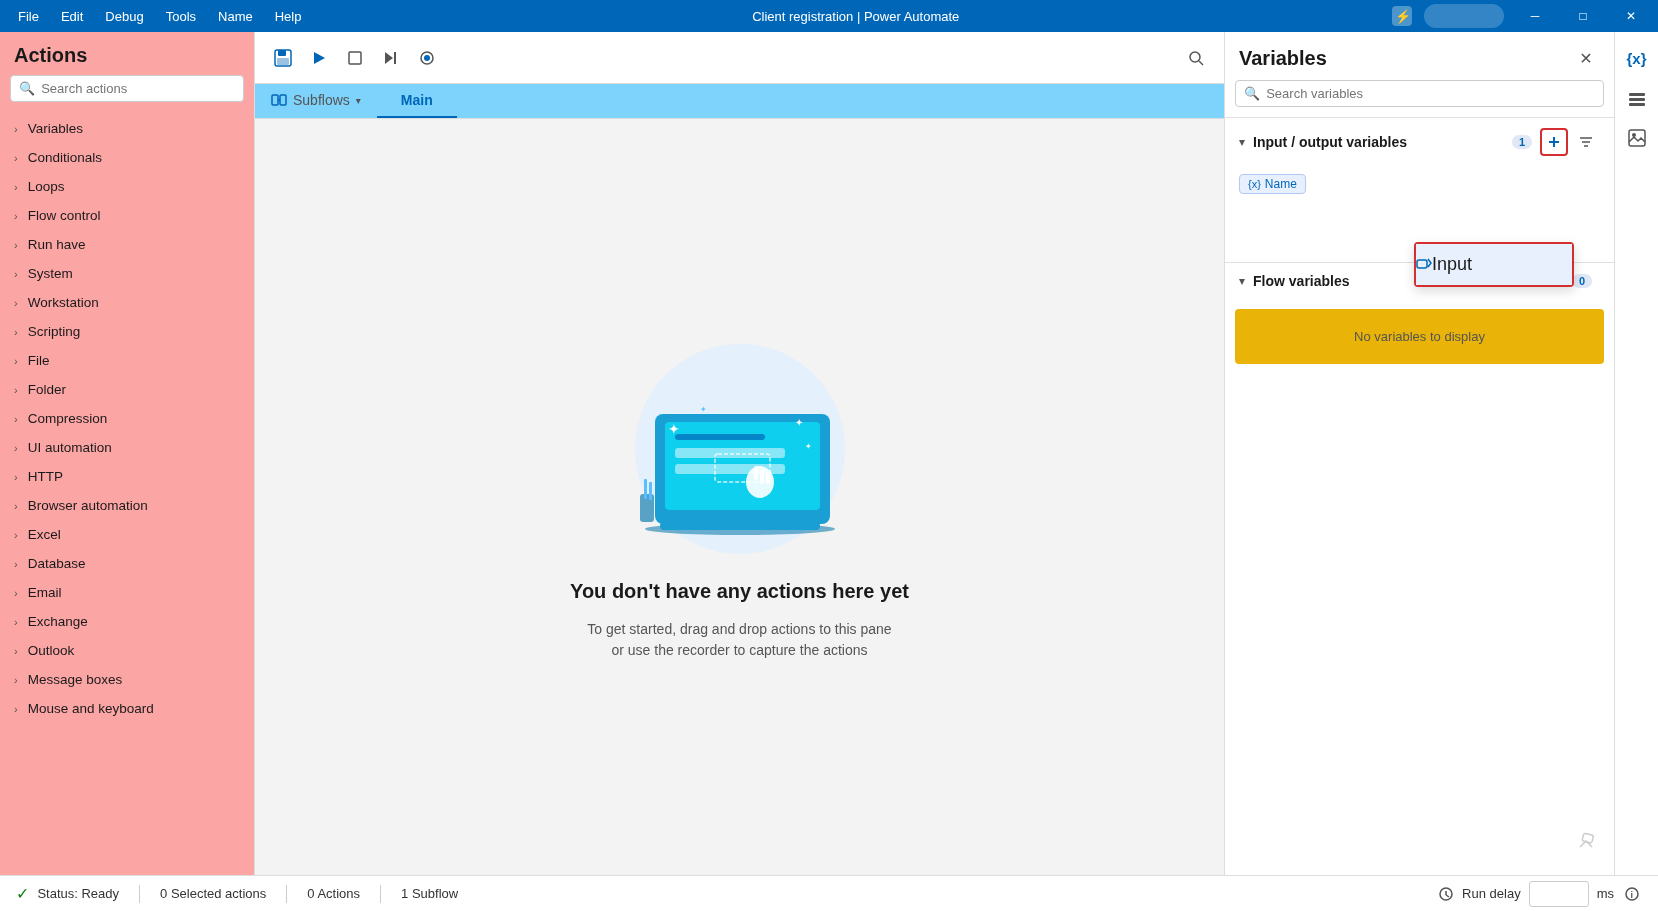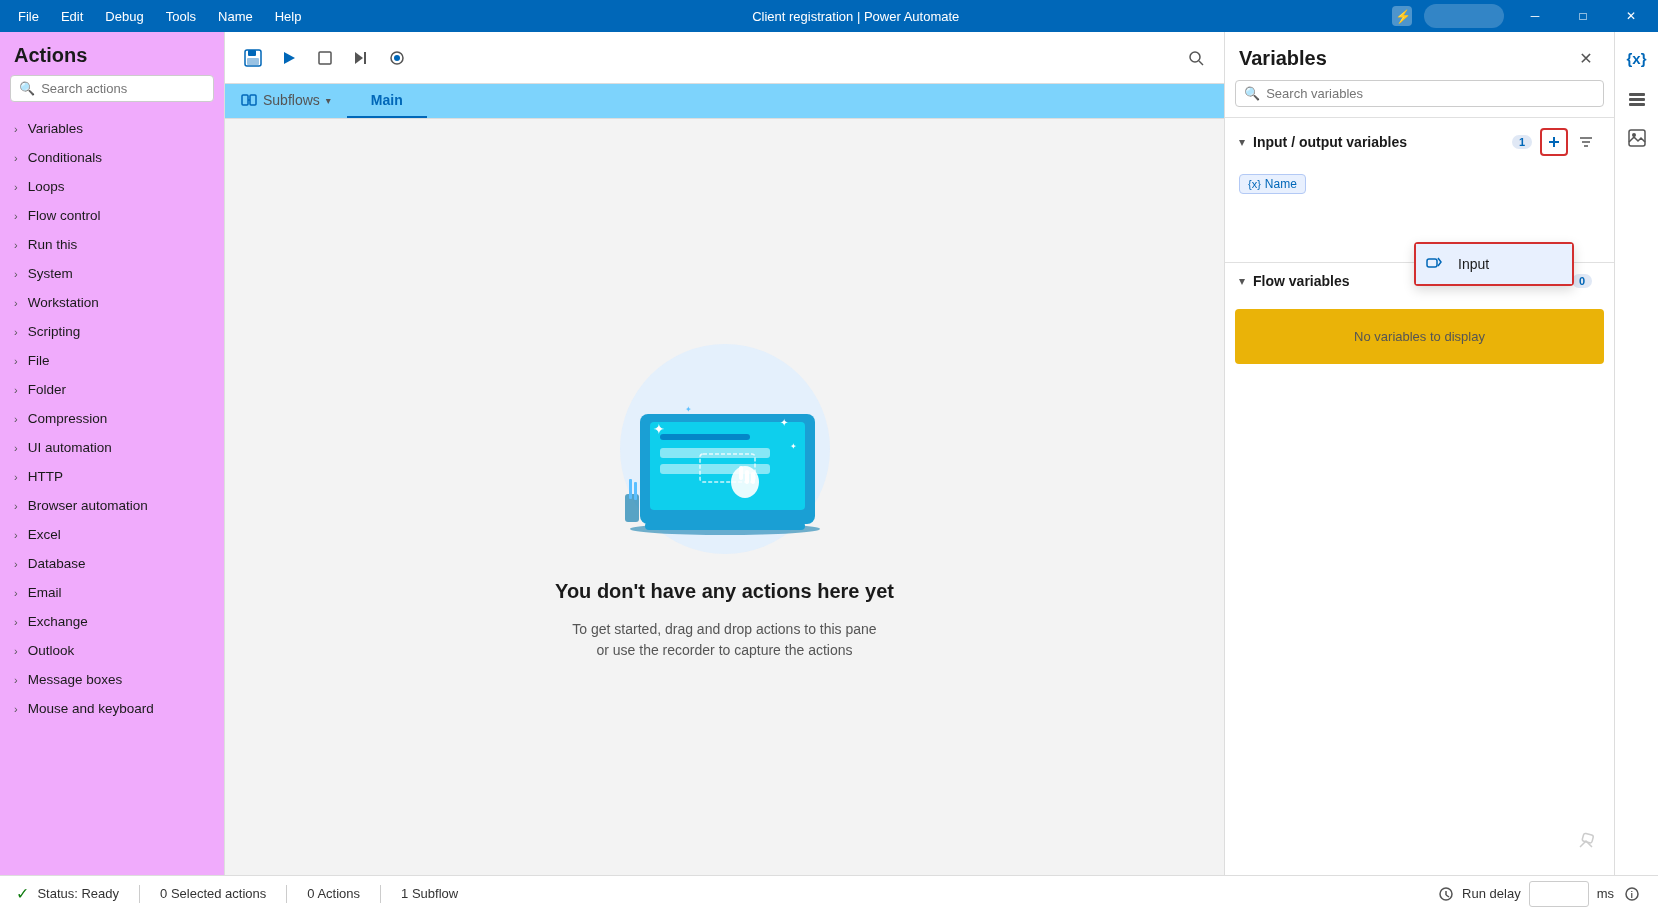--- a/index.html
+++ b/index.html
@@ -56,22 +56,22 @@
 
     
     .app-body {
       display: flex;
       flex: 1;
       overflow: hidden;
     }
 
     
     .actions-panel {
-      width: 225px;
-      background: #f0abfc;
+      width: 255px;
+      background: #fca5a5;
       display: flex;
       flex-direction: column;
       border-right: 1px solid #ddd;
       flex-shrink: 0;
     }
     .actions-header {
       padding: 12px 14px 8px;
       font-size: 20px;
       font-weight: 600;
       color: #1a1a1a;
@@ -316,25 +316,25 @@
       width: 160px;
       background: white;
       border: 2px solid #d32f2f;
       border-radius: 4px;
       box-shadow: 0 4px 12px rgba(0,0,0,0.15);
       z-index: 100;
     }
     .dropdown-item {
       display: flex;
       align-items: center;
-      padding: 10px 10px;
-      font-size: 14px;
+      padding: 10px 0;
+      font-size: 18px;
       color: #1a1a1a;
       cursor: pointer;
-      gap: 16px;
+      gap: 0;
     }
     .dropdown-item.active { background: #e8f0fe; }
     .dropdown-icon {
       font-size: 16px;
       color: #0067b8;
     }
 
     
     .var-chip {
       display: inline-flex;
@@ -467,21 +467,21 @@
       <div class="action-item">
         <span class="chevron">›</span>
         <span>Loops</span>
       </div>
       <div class="action-item">
         <span class="chevron">›</span>
         <span>Flow control</span>
       </div>
       <div class="action-item">
         <span class="chevron">›</span>
-        <span>Run this</span>
+        <span>Run have</span>
       </div>
       <div class="action-item">
         <span class="chevron">›</span>
         <span>System</span>
       </div>
       <div class="action-item">
         <span class="chevron">›</span>
         <span>Workstation</span>
       </div>
       <div class="action-item">

